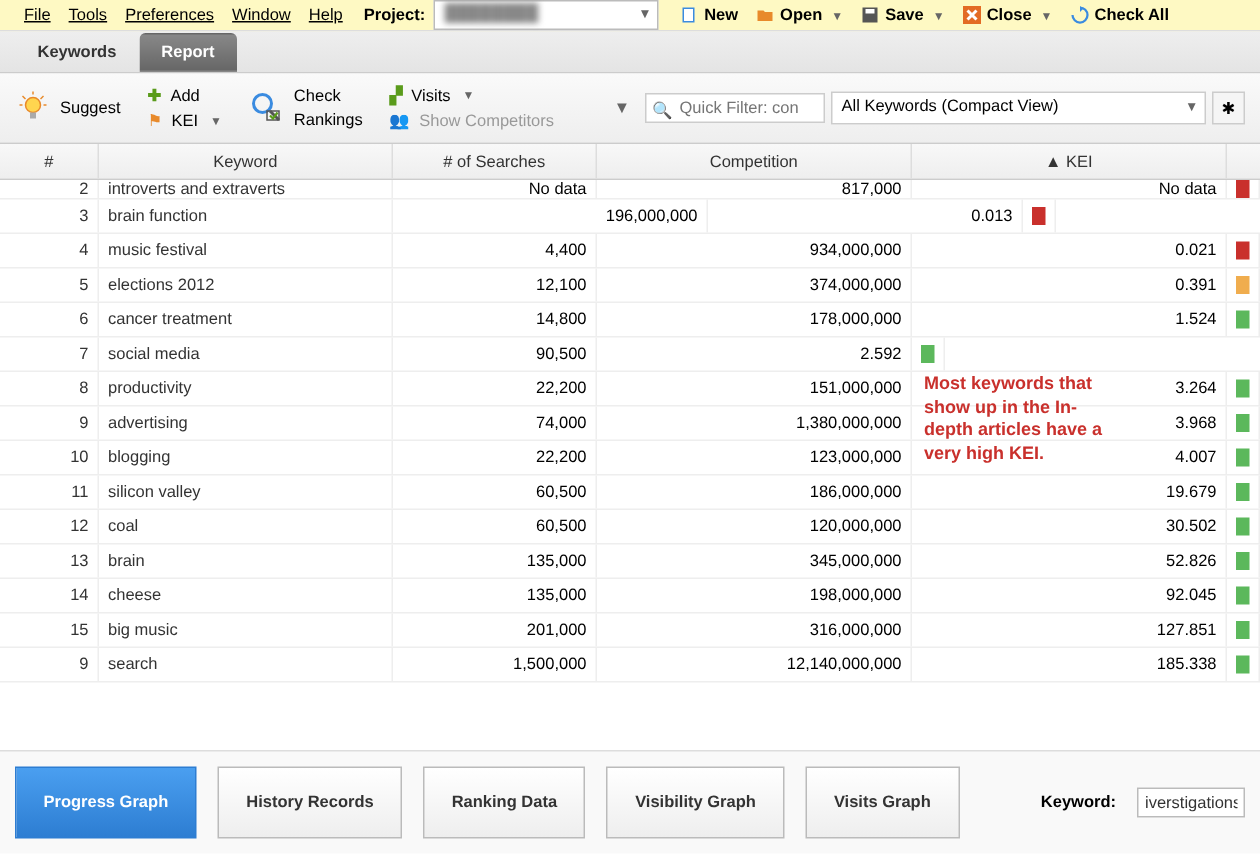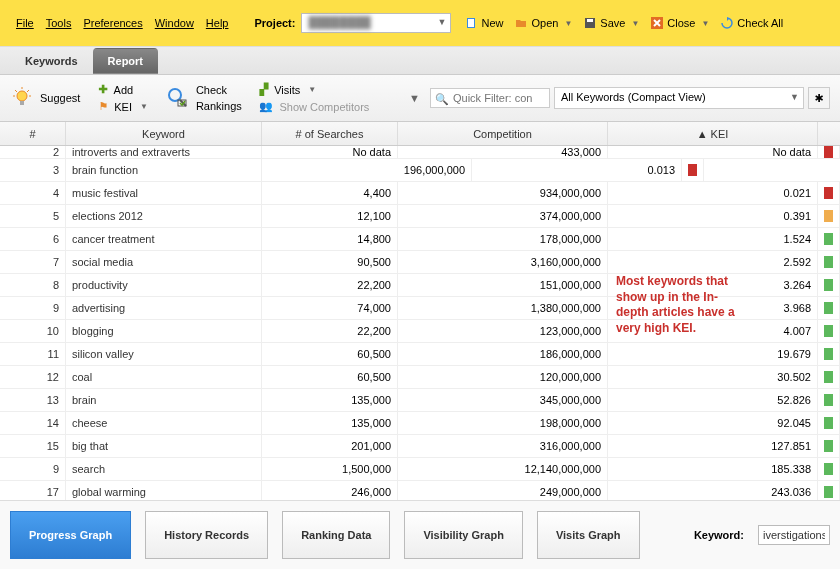--- a/index.html
+++ b/index.html
@@ -1,25 +1,25 @@
 <!DOCTYPE html>
 <html><head>
 <meta charset="utf-8">
 <style>
 * { margin: 0; padding: 0; box-sizing: border-box; font-family: Arial, sans-serif; font-size: 11px; }
 body { background: #fff; width: 840px; height: 569px; overflow: hidden; }
 
-.menubar { display: flex; align-items: center; padding: 13px 10px; border-bottom: 1px solid #ddd; background: #fde047; }
+.menubar { display: flex; align-items: center; padding: 0 10px; border-bottom: 1px solid #ddd; background: #fef9c3; }
 .menu-item { padding: 2px 6px; cursor: default; }
 .menu-item .u { text-decoration: underline; }
-.project-label { font-weight: bold; margin-left: 20px; }
+.project-label { font-weight: bold; margin-left: 8px; }
 .project-select { margin-left: 6px; border: 1px solid #bbb; width: 150px; height: 20px; background: #fff; position: relative; }
 .project-select .blur { filter: blur(2px); color: #888; padding: 2px 6px; }
 .project-select .drop { position: absolute; right: 4px; top: 3px; font-size: 9px; color: #666; }
-.menubar-right { display: flex; align-items: center; margin-left: 14px; gap: 12px; }
+.menubar-right { display: flex; align-items: center; margin-left: 14px; gap: 12px; font-weight: bold; }
 .tool-link { display: flex; align-items: center; gap: 4px; cursor: pointer; }
 .tool-link .ico { width: 12px; height: 12px; display: inline-block; }
 
 .tabs-row { display: flex; align-items: flex-end; height: 28px; background: linear-gradient(#eee,#e4e4e4); border-bottom: 1px solid #ccc; padding-left: 10px; }
 .tab { padding: 6px 14px; font-weight: bold; color: #333; border: 1px solid transparent; }
 .tab.active { }
 .tab.report { background: linear-gradient(#888,#666); color: #fff; border-radius: 4px 4px 0 0; }
 
 .toolbar { display: flex; align-items: center; padding: 8px 10px; gap: 18px; background: linear-gradient(#fafafa,#eee); border-bottom: 1px solid #ccc; }
 .tbtn { display: flex; align-items: center; gap: 6px; }
@@ -199,21 +199,21 @@
     <div class="th col-kw">Keyword</div>
     <div class="th col-search"># of Searches</div>
     <div class="th col-comp">Competition</div>
     <div class="th col-kei">▲ KEI</div>
   </div>
   <div class="tbody" id="tbody">
       <div class="tr cut">
         <div class="td num col-num">2</div>
         <div class="td kw col-kw">introverts and extraverts</div>
         <div class="td right col-search">No data</div>
-        <div class="td right col-comp">433,000</div>
+        <div class="td right col-comp">817,000</div>
         <div class="td right col-kei">
           <span style="flex:1;text-align:right">No data</span>
         </div>
         <div class="td col-swatch">
           <span class="swatch red"></span>
         </div>
       </div>
       <div class="tr">
         <div class="td num col-num">3</div>
         <div class="td kw col-kw">brain function</div>
@@ -258,21 +258,20 @@
           <span style="flex:1;text-align:right">1.524</span>
         </div>
         <div class="td col-swatch">
           <span class="swatch green"></span>
         </div>
       </div>
       <div class="tr">
         <div class="td num col-num">7</div>
         <div class="td kw col-kw">social media</div>
         <div class="td right col-search">90,500</div>
-        <div class="td right col-comp">3,160,000,000</div>
         <div class="td right col-kei">
           <span style="flex:1;text-align:right">2.592</span>
         </div>
         <div class="td col-swatch">
           <span class="swatch green"></span>
         </div>
       </div>
       <div class="tr">
         <div class="td num col-num">8</div>
         <div class="td kw col-kw">productivity</div>
@@ -352,49 +351,37 @@
         <div class="td right col-comp">198,000,000</div>
         <div class="td right col-kei">
           <span style="flex:1;text-align:right">92.045</span>
         </div>
         <div class="td col-swatch">
           <span class="swatch green"></span>
         </div>
       </div>
       <div class="tr">
         <div class="td num col-num">15</div>
-        <div class="td kw col-kw">big that</div>
+        <div class="td kw col-kw">big music</div>
         <div class="td right col-search">201,000</div>
         <div class="td right col-comp">316,000,000</div>
         <div class="td right col-kei">
           <span style="flex:1;text-align:right">127.851</span>
         </div>
         <div class="td col-swatch">
           <span class="swatch green"></span>
         </div>
       </div>
       <div class="tr">
         <div class="td num col-num">9</div>
         <div class="td kw col-kw">search</div>
         <div class="td right col-search">1,500,000</div>
         <div class="td right col-comp">12,140,000,000</div>
         <div class="td right col-kei">
           <span style="flex:1;text-align:right">185.338</span>
-        </div>
-        <div class="td col-swatch">
-          <span class="swatch green"></span>
-        </div>
-      </div>
-      <div class="tr">
-        <div class="td num col-num">17</div>
-        <div class="td kw col-kw">global warming</div>
-        <div class="td right col-search">246,000</div>
-        <div class="td right col-comp">249,000,000</div>
-        <div class="td right col-kei">
-          <span style="flex:1;text-align:right">243.036</span>
         </div>
         <div class="td col-swatch">
           <span class="swatch green"></span>
         </div>
       </div>
     </div>
   <div class="annotation">Most keywords that show up in the In-depth articles have a very high KEI.</div>
 </div>
 
 <div class="bottom-bar">

